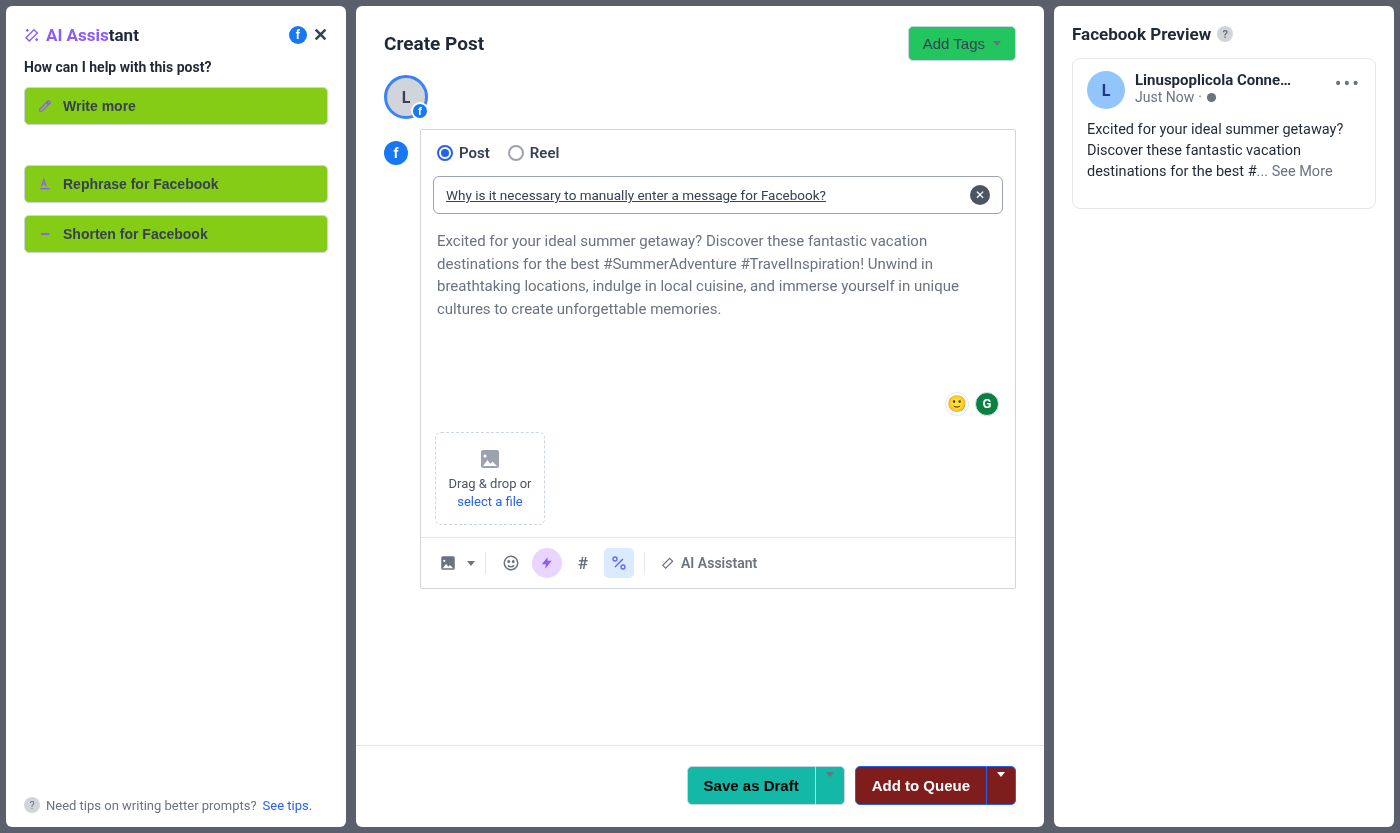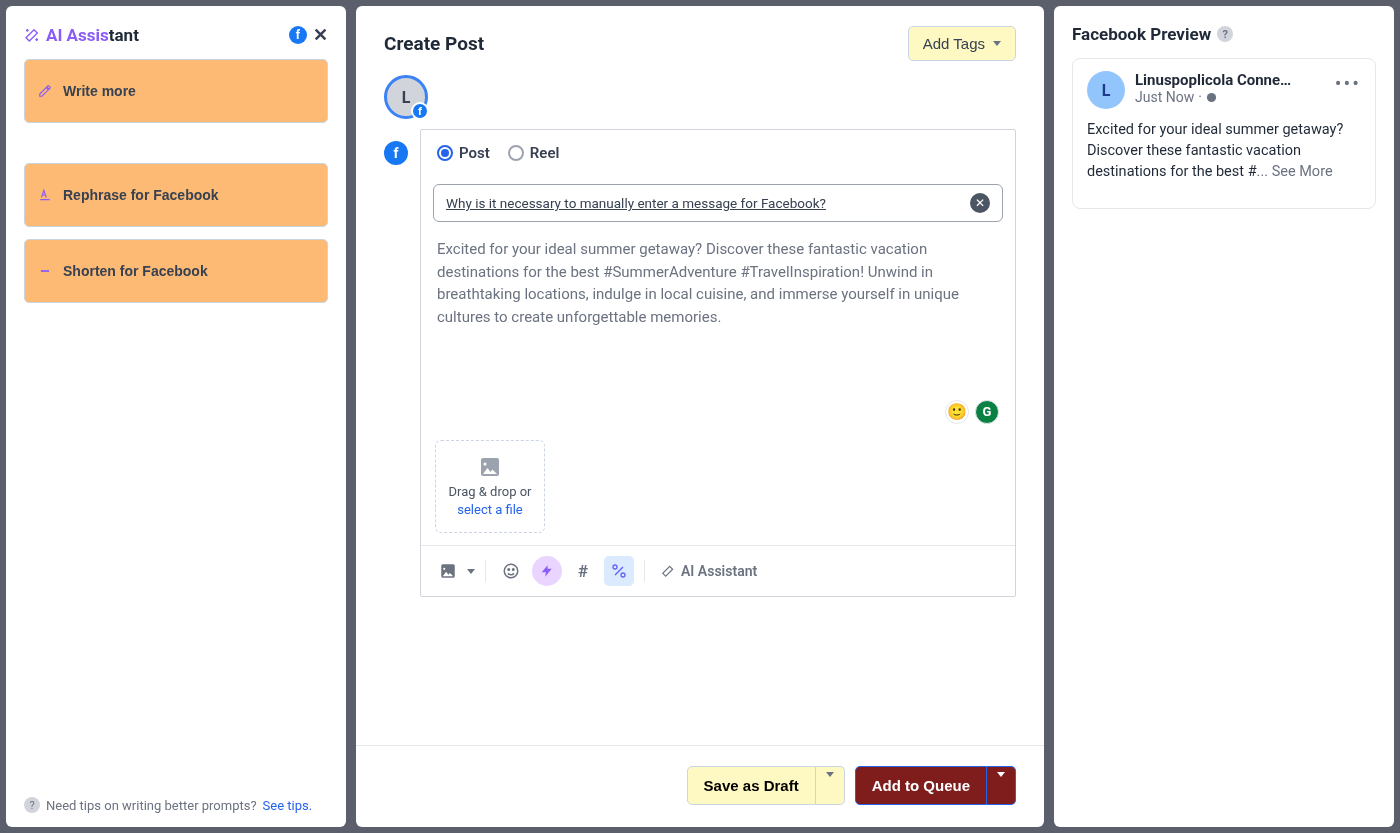--- a/index.html
+++ b/index.html
@@ -25,75 +25,75 @@
   .ai-title { display:flex; align-items:center; gap:6px; font-weight:700; font-size:17px;}
   .ai-title .t1 { color:#8b5cf6;}
   .ai-title .t2 { color:#1f2937;}
   .ai-head-icons { display:flex; align-items:center; gap:6px;}
   .fb-circle { width:18px; height:18px; background:#1877f2; border-radius:50%; color:#fff; font-size:12px; display:flex; align-items:center; justify-content:center; font-weight:700;}
   .close-x { font-size:18px; color:#374151; cursor:pointer; font-weight:600;}
   .ai-sub { font-weight:700; font-size:14px; color:#1f2937; margin-bottom:12px;}
   .ai-btn {
     display:flex; align-items:center; gap:10px;
     border:1px solid #cbd5e1; border-radius:5px;
-    padding:23px 12px; font-size:14px; font-weight:600; color:#374151;
-    cursor:pointer; background:#fdba74; width:100%;
+    padding:10px 12px; font-size:14px; font-weight:600; color:#374151;
+    cursor:pointer; background:#84cc16; width:100%;
   }
   .ai-btn + .ai-btn { margin-top:12px;}
   .ai-btn.first { margin-bottom:28px;}
   .ai-btn .ic { width:16px; display:flex; align-items:center; justify-content:center;}
   .ic-purple { color:#8b5cf6; }
   .footer-tip { position:absolute; bottom:14px; left:18px; right:18px; font-size:13px; color:#6b7280; display:flex; align-items:center; gap:6px;}
   .footer-tip a { color:#2563eb; text-decoration:none;}
   
   .center { flex:1; display:flex; flex-direction:column;}
   .cp-head { display:flex; justify-content:space-between; align-items:center; padding:20px 28px 14px;}
   .cp-title { font-size:19px; font-weight:700; color:#1f2937;}
-  .tags-btn { border:1px solid #cbd5e1; background:#fef9c3; border-radius:5px; padding:8px 14px; font-size:15px; color:#374151; cursor:pointer; display:flex; align-items:center; gap:8px;}
+  .tags-btn { border:1px solid #cbd5e1; background:#22c55e; border-radius:5px; padding:8px 14px; font-size:15px; color:#374151; cursor:pointer; display:flex; align-items:center; gap:8px;}
   .caret { width:0; height:0; border-left:4px solid transparent; border-right:4px solid transparent; border-top:5px solid #6b7280;}
   .avatar-row { padding:0 28px 10px; }
   .avatar-big {
     width:44px; height:44px; border-radius:50%; background:#d1d5db;
     display:flex; align-items:center; justify-content:center; font-weight:700; color:#374151;
     position:relative; border:3px solid #3b82f6;
   }
   .avatar-big .fb-badge {
     position:absolute; right:-4px; bottom:-4px; width:18px; height:18px; background:#1877f2; border-radius:50%;
     color:#fff; font-size:11px; display:flex; align-items:center; justify-content:center; font-weight:700; border:2px solid #fff;
   }
   .platform-row { display:flex; align-items:flex-start; gap:12px; padding:0 28px;}
   .fb-round { width:24px; height:24px; background:#1877f2; border-radius:50%; color:#fff; font-size:14px; font-weight:700; display:flex; align-items:center; justify-content:center; margin-top:12px;}
   .editor-card { flex:1; border:1px solid #d1d5db; border-radius:2px; display:flex; flex-direction:column;}
   .radio-row { display:flex; gap:18px; padding:14px 16px;}
   .radio-opt { display:flex; align-items:center; gap:6px; font-size:15px; font-weight:600; color:#374151; cursor:pointer;}
   .radio { width:16px; height:16px; border:2px solid #9ca3af; border-radius:50%; display:flex; align-items:center; justify-content:center;}
   .radio.checked { border-color:#2563eb;}
   .radio.checked::after { content:""; width:8px; height:8px; background:#2563eb; border-radius:50%;}
-  .hint-bar { margin:8px 12px 10px; border:1px solid #9ca3af; border-radius:6px; padding:8px 12px; display:flex; align-items:center; justify-content:space-between;}
+  .hint-bar { margin:0 12px 10px; border:1px solid #9ca3af; border-radius:6px; padding:8px 12px; display:flex; align-items:center; justify-content:space-between;}
   .hint-bar a { color:#374151; font-size:13.5px; text-decoration:underline;}
   .hint-x { width:20px; height:20px; background:#4b5563; color:#fff; border-radius:50%; display:flex; align-items:center; justify-content:center; font-size:12px; cursor:pointer;}
   .textarea { padding:6px 16px 8px; font-size:15px; line-height:1.5; color:#6b7280; min-height:200px; position:relative;}
   .emoji-row { position:absolute; right:16px; bottom:8px; display:flex; gap:6px;}
   .emoji-badge { width:24px; height:24px; border-radius:50%; display:flex; align-items:center; justify-content:center; font-size:16px; border:1px solid #e5e7eb;}
   .emoji-badge.g { background:#0b8043; color:#fff; font-weight:700; font-size:13px;}
   .upload-box {
     margin:8px 14px 12px; width:110px; border:1px dashed #cbd5e1; border-radius:6px;
     padding:14px 10px; text-align:center; font-size:13px; color:#4b5563; line-height:1.35;
   }
   .upload-box .img-ic { color:#6b7280; font-size:22px; margin-bottom:4px;}
   .upload-box a { color:#2563eb; text-decoration:none;}
   .toolbar { border-top:1px solid #e5e7eb; padding:10px 12px; display:flex; align-items:center; gap:6px;}
   .tb-btn { width:30px; height:30px; border-radius:5px; display:flex; align-items:center; justify-content:center; font-size:17px; color:#6b7280; cursor:pointer;}
   .tb-btn.bolt { background:#e9d5ff; color:#8b5cf6; border-radius:15px;}
   .tb-btn.active { background:#dbeafe; color:#6366f1;}
   .tb-sep { width:1px; height:22px; background:#e5e7eb; margin:0 4px;}
   .tb-ai { display:flex; align-items:center; gap:6px; font-size:14px; font-weight:600; color:#6b7280; cursor:pointer; padding:4px 6px;}
   .footer-btns { padding:20px 28px 22px; display:flex; justify-content:flex-end; gap:10px; border-top:1px solid #e5e7eb; margin-top:auto;}
   .btn-group { display:flex; }
-  .btn { padding:10px 16px; font-size:15px; font-weight:600; border:1px solid #cbd5e1; background:#fef9c3; cursor:pointer;}
+  .btn { padding:10px 16px; font-size:15px; font-weight:600; border:1px solid #cbd5e1; background:#14b8a6; cursor:pointer;}
   .btn.main { border-radius:5px 0 0 5px;}
   .btn.drop { border-left:none; border-radius:0 5px 5px 0; padding:10px 10px;}
   .btn.primary { background:#7f1d1d; border-color:#2563eb; color:#fff;}
   
   .right { width:340px; padding:18px 18px;}
   .rp-title { font-size:17px; font-weight:700; color:#1f2937; display:flex; align-items:center; gap:6px; margin-bottom:14px;text-align:center;}
   .rp-title .q { width:16px; height:16px; border-radius:50%; background:#d1d5db; color:#6b7280; font-size:11px; display:flex; align-items:center; justify-content:center;}
   .preview-card { border:1px solid #e5e7eb; border-radius:8px; padding:12px 14px;}
   .pc-head { display:flex; align-items:flex-start; gap:10px;}
   .pc-avatar { width:38px; height:38px; border-radius:50%; background:#93c5fd; color:#1e3a8a; font-weight:700; display:flex; align-items:center; justify-content:center;}
@@ -118,20 +118,21 @@
             <path d="M5 3v4M3 5h4M19 17v4M17 19h4"></path>
           </svg>
       </span>
       <span><span class="t1">AI Assis</span><span class="t2">tant</span></span>
     </div>
     <div class="ai-head-icons">
       <span class="fb-circle">f</span>
       <span class="close-x">✕</span>
     </div>
   </div>
+  <div class="ai-sub">How can I help with this post?</div>
 
   <button class="ai-btn first">
     <span class="ic ic-purple">
       <svg width="14" height="14" viewBox="0 0 24 24" fill="none" stroke="currentColor" stroke-width="2">
           <path d="M3 17.25V21h3.75L17.81 9.94l-3.75-3.75L3 17.25zM20.71 7.04a1 1 0 0 0 0-1.41l-2.34-2.34a1 1 0 0 0-1.41 0l-1.83 1.83 3.75 3.75 1.83-1.83z"></path>
         </svg>
     </span>
     <span>Write more</span>
   </button>
 

